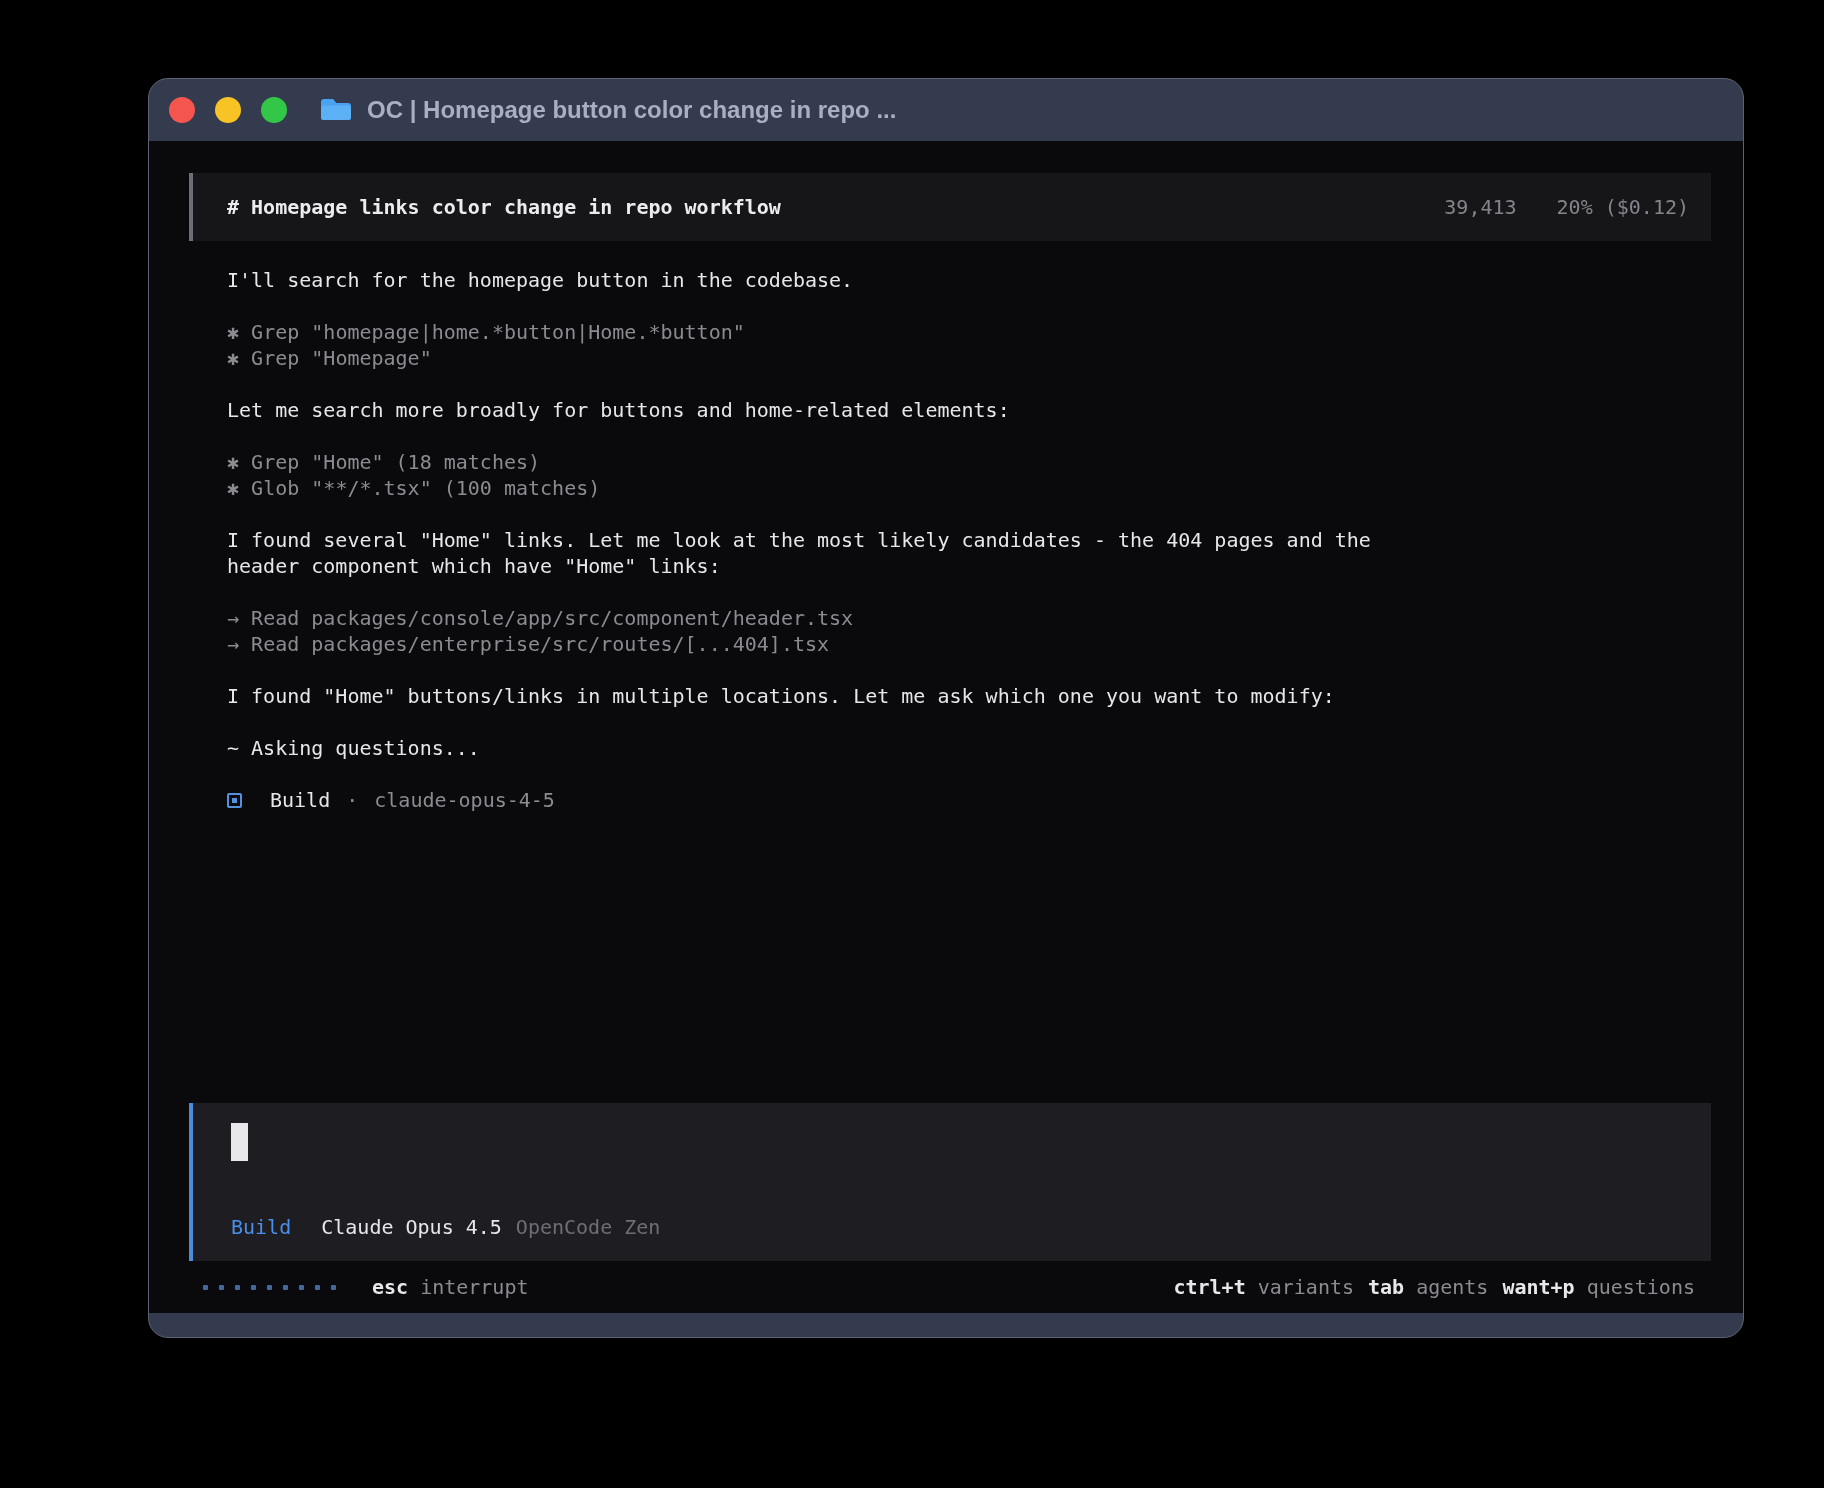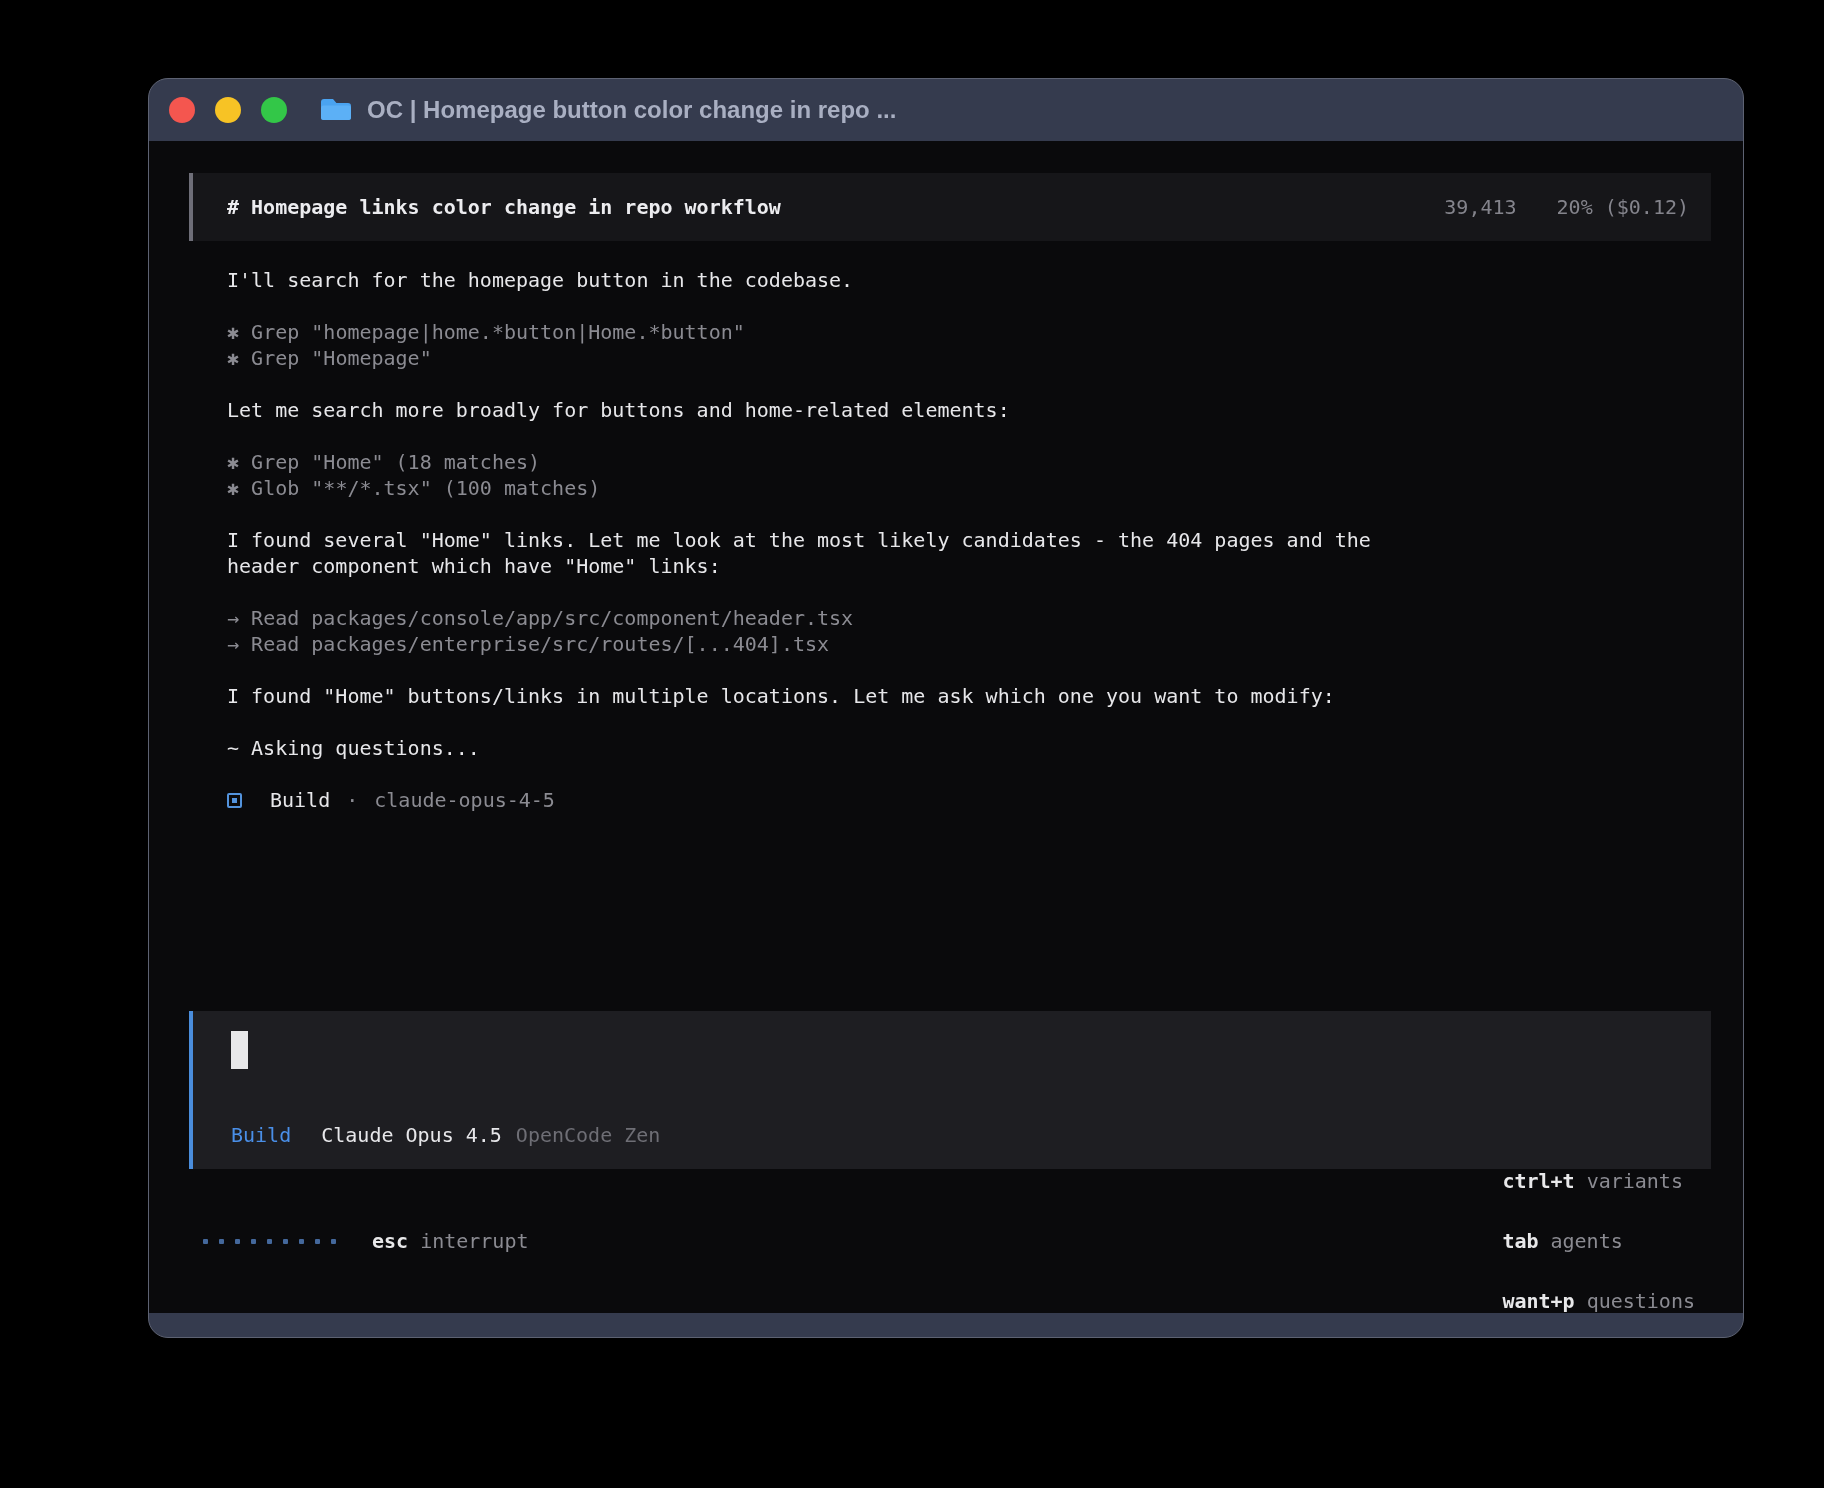--- a/index.html
+++ b/index.html
@@ -67,21 +67,21 @@
   .cursor-block { width:17px; height:38px; background:#e8e8ea; }
   .input-meta { display:flex; align-items:baseline; white-space:pre; }
   .meta-agent { color:#4a8fe8; }
   .meta-model { color:#e7e7ea; margin-left:30px; }
   .meta-provider { color:#6e6e75; margin-left:14px; }
 
   .footer { flex:0 0 52px; display:flex; align-items:center; padding:0 16px 0 14px; }
   .dots { display:flex; gap:11px; margin-right:36px; }
   .dot { width:5px; height:5px; background:#44689c; border-radius:1px; }
   .hints-left { display:flex; gap:34px; }
-  .hints-right { margin-left:auto; display:flex; gap:36px;flex-direction:column; }
+  .hints-right { margin-left:auto; display:flex; gap:14px; }
   .hint { display:flex; gap:12px; white-space:pre; }
   .hint .key { color:#e8e8ea; font-weight:700; }
   .hint .label { color:#8b8b92; }
 </style>
 </head>
 <body>
 
 <div class="window">
   <div class="titlebar">
     <div class="lights">

